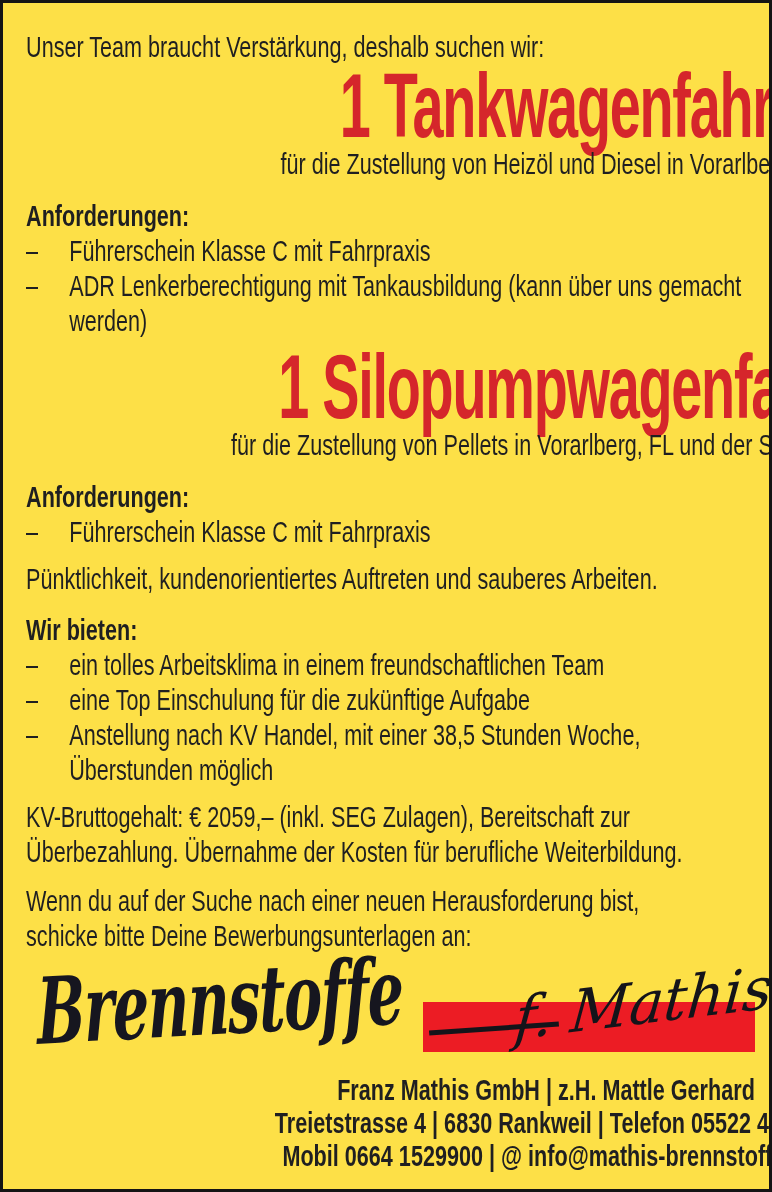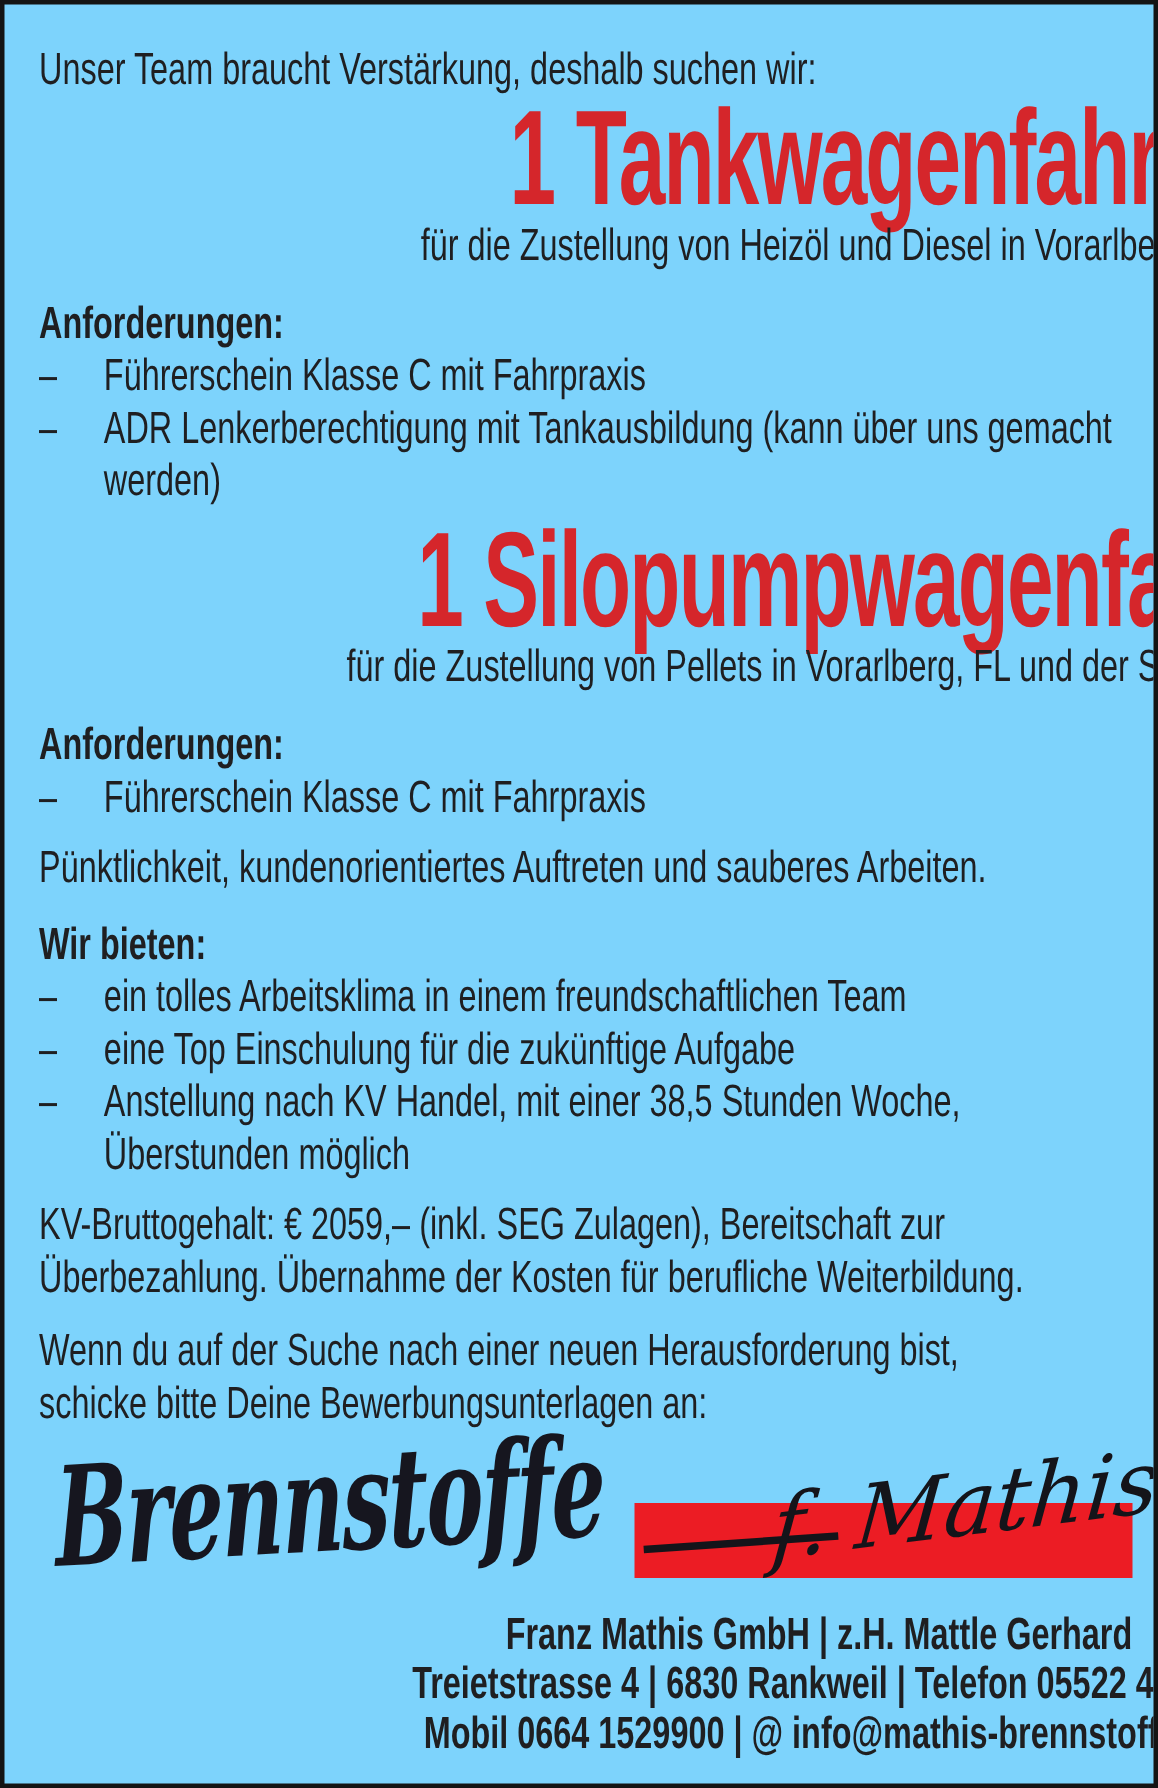--- a/index.html
+++ b/index.html
@@ -1,20 +1,20 @@
 <!DOCTYPE html>
 <html><head>
 <meta charset="utf-8">
 <style>
   html,body { margin:0; padding:0; background:#ffffff; }
   .page {
     position:relative;
     width:772px; height:1192px;
     box-sizing:border-box;
-    background:#7dd3fc;
+    background:#fde047;
     border:3px solid #141414;
     overflow:hidden;
     font-family:"Liberation Sans", sans-serif;
     color:#1f1f21;
   }
   .content { padding-top:20px; }
 
   
   .cxL {               
     width:138.9%;

